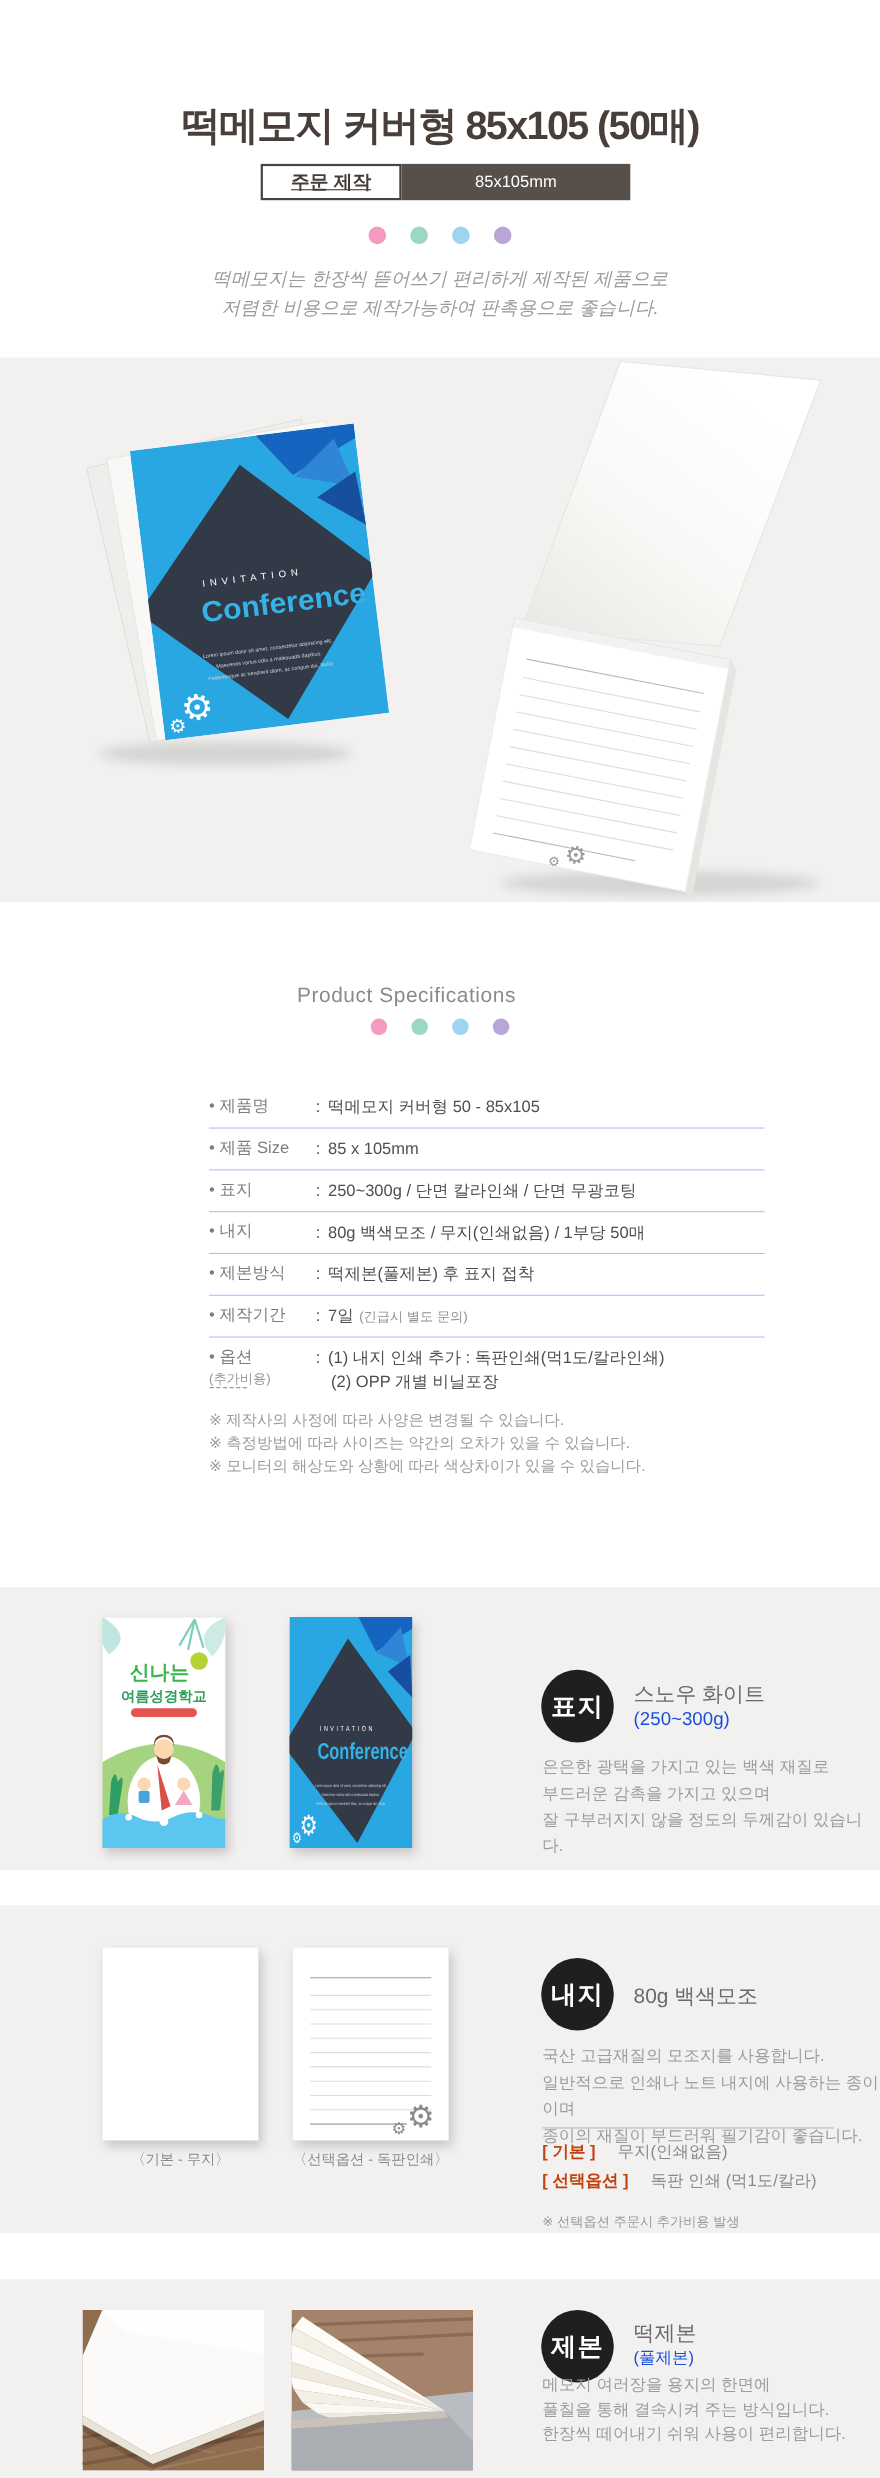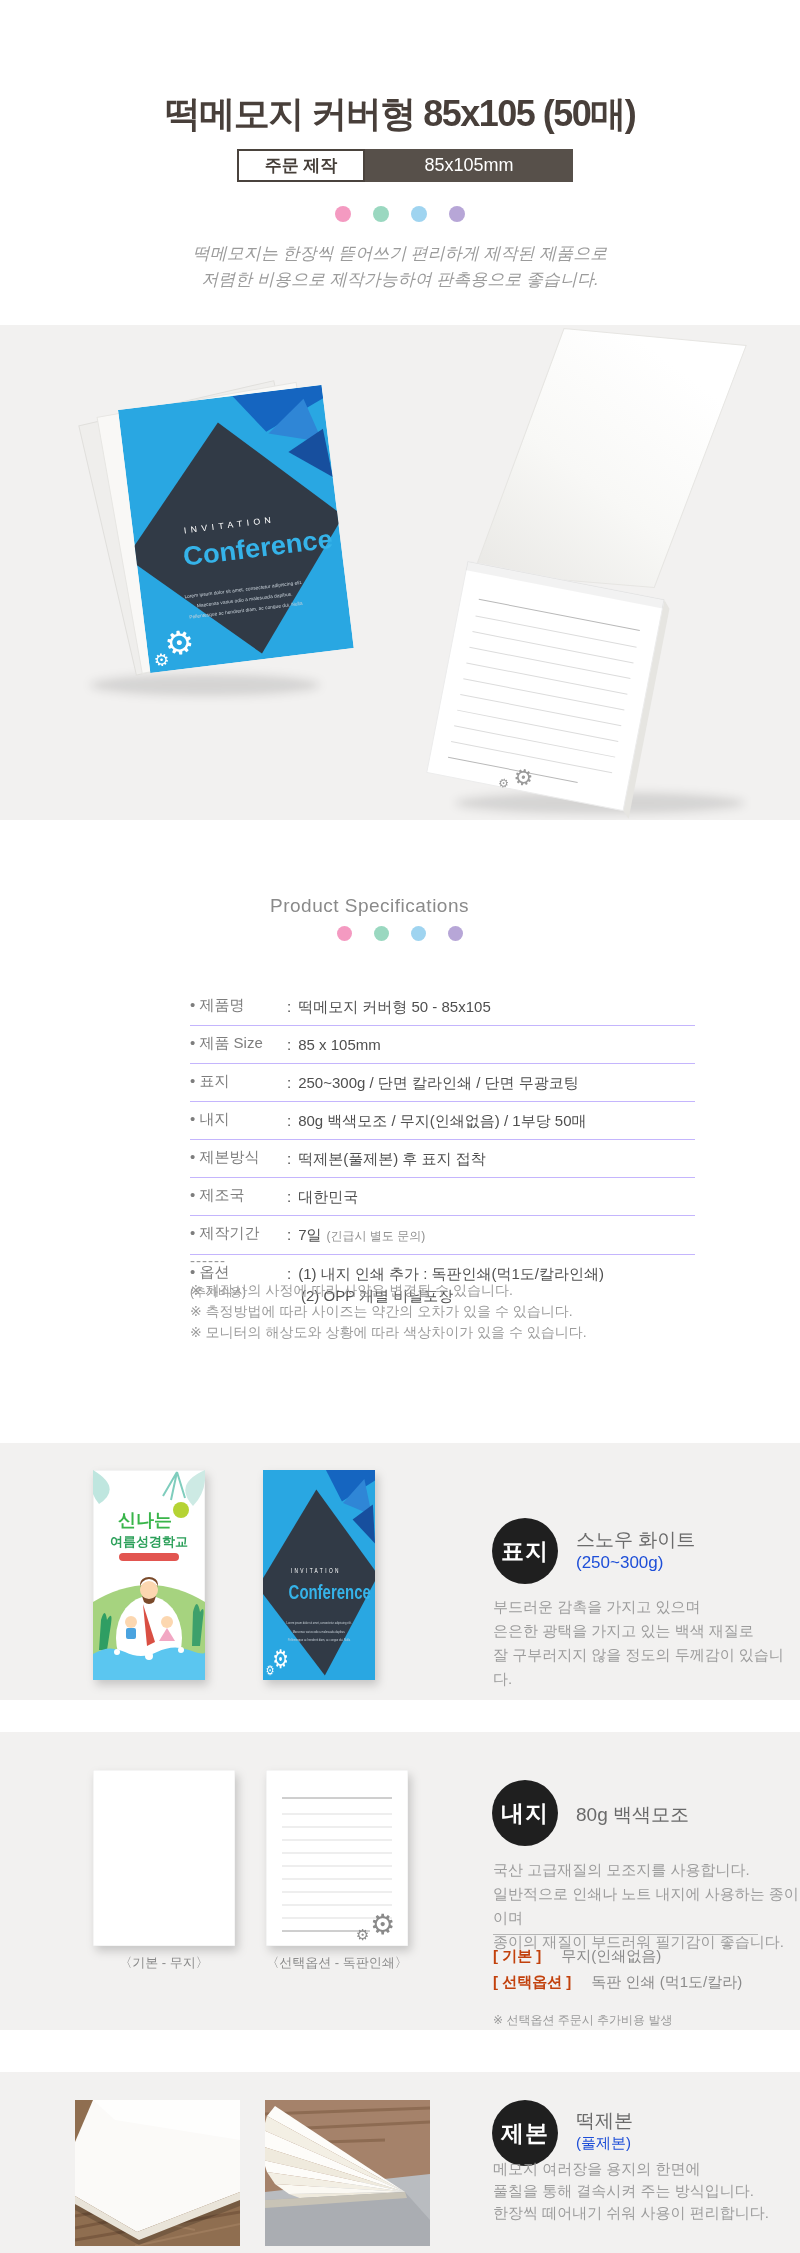--- a/index.html
+++ b/index.html
@@ -6,22 +6,22 @@
   body{font-family:"Liberation Sans","DejaVu Sans",sans-serif;}
   .page{position:relative;width:800px;height:2253px;margin:0 auto;background:#fff;overflow:hidden;}
   .abs{position:absolute;}
   .band{position:absolute;left:0;width:800px;background:#f2f1f0;}
 
   
   .main-title{top:90px;left:0;width:800px;text-align:center;font-size:36px;font-weight:800;
     color:#483f3a;letter-spacing:-1.5px;}
   .badge-bar{top:149px;left:237px;width:336px;height:33px;display:flex;}
   .badge-left{width:128px;box-sizing:border-box;background:#fff;border:2px solid #4a433d;
-    color:#453e38;font-weight:700;font-size:17px;display:flex;align-items:center;justify-content:center;}
-  .badge-right{flex:1;background:#57504a;color:#fff;font-size:18px;display:flex;align-items:center;justify-content:center;}
+    color:#453e38;font-weight:700;font-size:17px;display:flex;align-items:center;justify-content:center;text-decoration:underline;}
+  .badge-right{flex:1;background:#57504a;color:#fff;font-size:15px;display:flex;align-items:center;justify-content:center;}
   .dots{left:0;width:800px;display:flex;justify-content:center;gap:22px;}
   .dots-top{top:206px;}
   .dots-specs{top:926px;}
   .dot{width:16px;height:16px;border-radius:50%;}
   .dots-specs .dot{width:15px;height:15px;}
   .c-pink{background:#f49ac1;} .c-mint{background:#9ad8c0;} .c-blue{background:#9fd4f0;} .c-purple{background:#b7a6d7;}
   .intro{top:241px;left:0;width:800px;text-align:center;font-size:17px;line-height:26px;color:#9b9b9b;font-style:italic;}
 
   
   .hero-band{top:325px;height:495px;}
@@ -162,24 +162,20 @@
     </div>
     <div class="spec-row">
       <div class="spec-label"><span>•</span> <span>내지</span></div>
       <div class="spec-value"><span class="colon">:</span><span>80g 백색모조 / 무지(인쇄없음) / 1부당 50매</span></div>
     </div>
     <div class="spec-row">
       <div class="spec-label"><span>•</span> <span>제본방식</span></div>
       <div class="spec-value"><span class="colon">:</span><span>떡제본(풀제본) 후 표지 접착</span></div>
     </div>
     <div class="spec-row">
-      <div class="spec-label"><span>•</span> <span>제조국</span></div>
-      <div class="spec-value"><span class="colon">:</span><span>대한민국</span></div>
-    </div>
-    <div class="spec-row">
       <div class="spec-label"><span>•</span> <span>제작기간</span></div>
       <div class="spec-value"><span class="colon">:</span><span>7일</span><span class="val-note">(긴급시 별도 문의)</span></div>
     </div>
     <div class="spec-row">
       <div class="spec-label"><span>•</span> <span>옵션</span><span class="lbl-note">(추가비용)</span></div>
       <div class="spec-value"><span class="colon">:</span><span>(1) 내지 인쇄 추가 : 독판인쇄(먹1도/칼라인쇄)</span><br><span style="margin-left:14px">(2) OPP 개별 비닐포장</span></div>
     </div>
   </div>
 
   <div class="abs dashes">------</div>
@@ -219,22 +215,22 @@
     </svg>
 
     <svg class="abs img-shadow" style="left:263px;top:27px" width="112" height="210">
       <use href="#covConf" width="112" height="210"></use>
     </svg>
 
     <div class="abs circle-badge" style="left:492px;top:75px">표지</div>
     <div class="abs feat-title" style="left:576px;top:84px">스노우 화이트</div>
     <div class="abs feat-subtitle" style="left:576px;top:110px">(250~300g)</div>
     <div class="abs feat-desc" style="left:493px;top:152px">
+      <div>은은한 광택을 가지고 있는 백색 재질로</div>
       <div>부드러운 감촉을 가지고 있으며</div>
-      <div>은은한 광택을 가지고 있는 백색 재질로</div>
       <div>잘 구부러지지 않을 정도의 두께감이 있습니다.</div>
     </div>
   </div>
 
   <div class="band inner-band">
     <svg class="abs img-shadow" style="left:93px;top:38px" width="142" height="176" viewBox="0 0 142 176">
       <rect width="142" height="176" fill="#ffffff" stroke="#ececec"></rect>
     </svg>
     <svg class="abs img-shadow" style="left:266px;top:38px" width="142" height="176" viewBox="0 0 142 176">
       <rect width="142" height="176" fill="#ffffff" stroke="#ececec"></rect>

